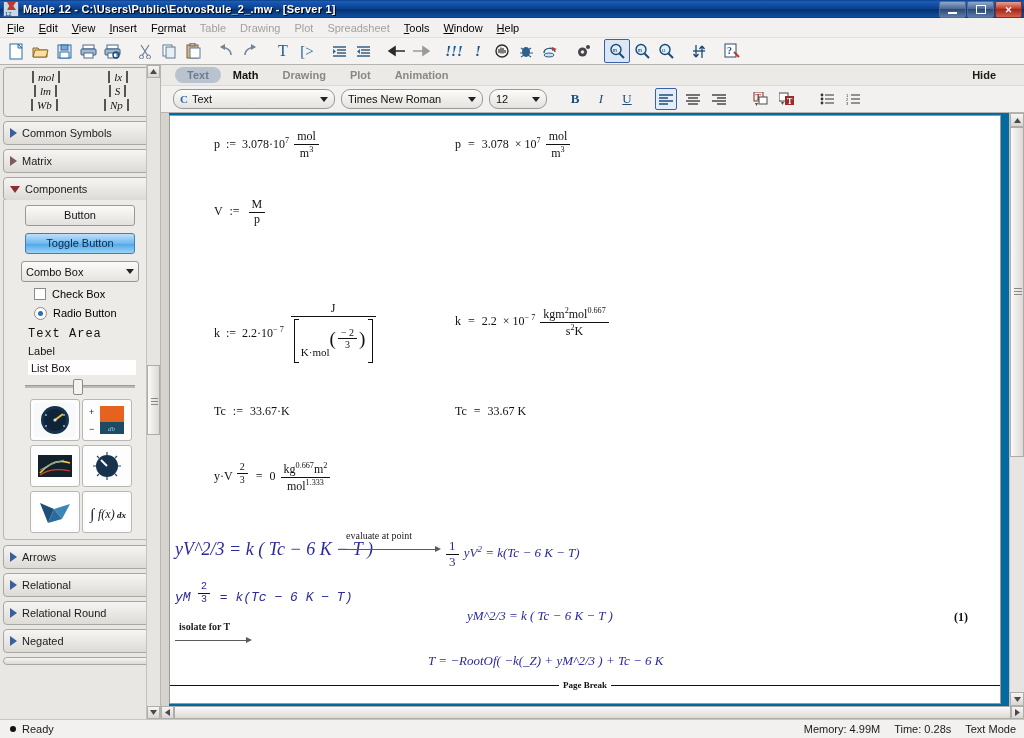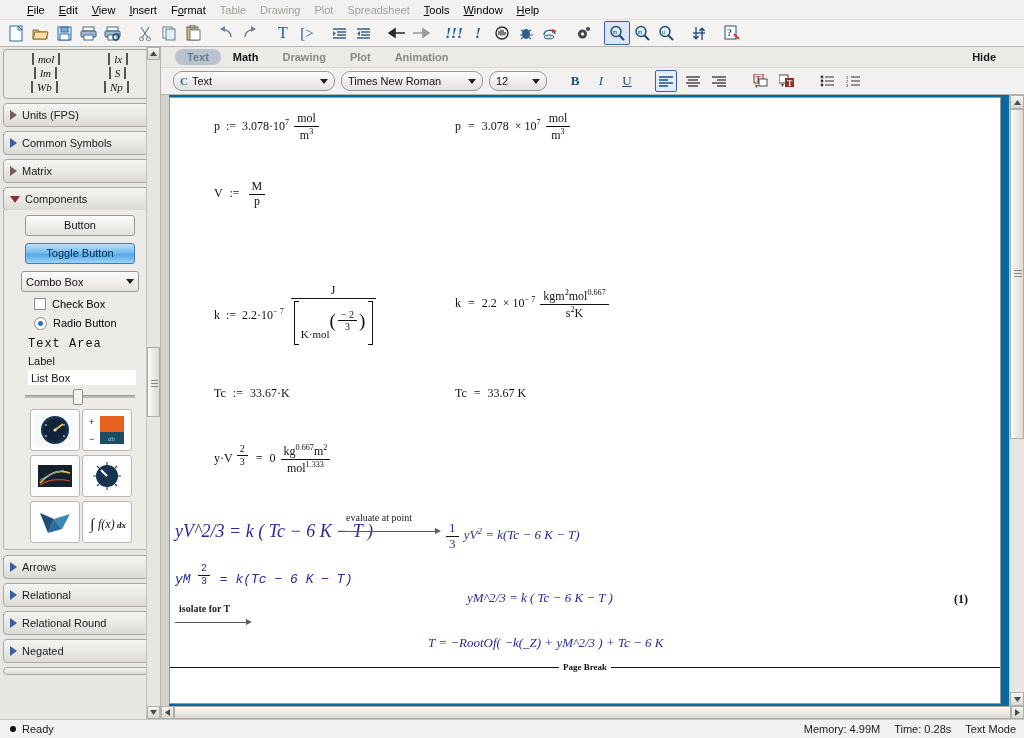--- a/index.html
+++ b/index.html
@@ -34,21 +34,21 @@
   .winbtn{
     width:25px;height:15px;border:1px solid #4c6d9c;border-radius:2px;
     background:linear-gradient(to bottom,#8fa9c9,#4a6893 45%,#2e4a72 50%,#5c7ba6);
     display:flex;align-items:center;justify-content:center;color:#fff;font-size:9px;font-weight:bold;
   }
   .winbtn.close{background:linear-gradient(to bottom,#e8a090,#c0392b 45%,#a02a1c 50%,#d4604e);border-color:#8a2b1e;}
 
   
   .menubar{
     height:19px;flex:0 0 19px;background:#f2f1ef;
-    display:flex;align-items:center;padding-left:20px;
+    display:flex;align-items:center;padding-left:0;
     border-bottom:1px solid #e3e1dd;
   }
   .menuitem{padding:2px 7px;font-size:11px;color:#000;}
   .menuitem.disabled{color:#a2a09c;}
   .menuitem u{text-decoration:underline;}
 
   
   .toolbar{
     height:26px;flex:0 0 26px;background:#f4f3f1;
     display:flex;align-items:center;padding-left:4px;
@@ -183,20 +183,33 @@
   }
   .statusbar .ready{margin-left:10px;display:flex;align-items:center;gap:6px;}
   .dot{width:6px;height:6px;border-radius:50%;background:#111;}
   .statusbar .right{position:absolute;right:8px;display:flex;gap:14px;}
 </style>
 </head>
 <body>
 
 <div class="app">
 
+  <div class="titlebar">
+    <div class="ticon"></div>
+    <div class="ttext">Maple 12 - C:\Users\Public\EotvosRule_2_.mw - [Server 1]</div>
+    <div class="winbtns">
+      <div class="winbtn">
+        <span style="display:block;width:9px;height:2px;background:#fff;margin-top:6px;"></span>
+      </div>
+      <div class="winbtn">
+        <span style="display:block;width:8px;height:7px;border:1.5px solid #fff;"></span>
+      </div>
+      <div class="winbtn close">✕</div>
+    </div>
+  </div>
 
   <div class="menubar">
     <div class="menuitem"><u>F</u>ile</div>
     <div class="menuitem"><u>E</u>dit</div>
     <div class="menuitem"><u>V</u>iew</div>
     <div class="menuitem"><u>I</u>nsert</div>
     <div class="menuitem">F<u>o</u>rmat</div>
     <div class="menuitem disabled">Table</div>
     <div class="menuitem disabled">Drawing</div>
     <div class="menuitem disabled">Plot</div>
@@ -393,24 +406,20 @@
           <div class="symrow">
             <span class="symcell">lm</span>
             <span class="symcell">S</span>
           </div>
           <div class="symrow">
             <span class="symcell">Wb</span>
             <span class="symcell">Np</span>
           </div>
         </div>
 
-        <div class="acc">
-          <span class="tri"></span>
-          <span>Units (FPS)</span>
-        </div>
         <div class="acc">
           <span class="tri blue"></span>
           <span>Common Symbols</span>
         </div>
         <div class="acc">
           <span class="tri"></span>
           <span>Matrix</span>
         </div>
         <div class="acc">
           <span class="tri down"></span>

